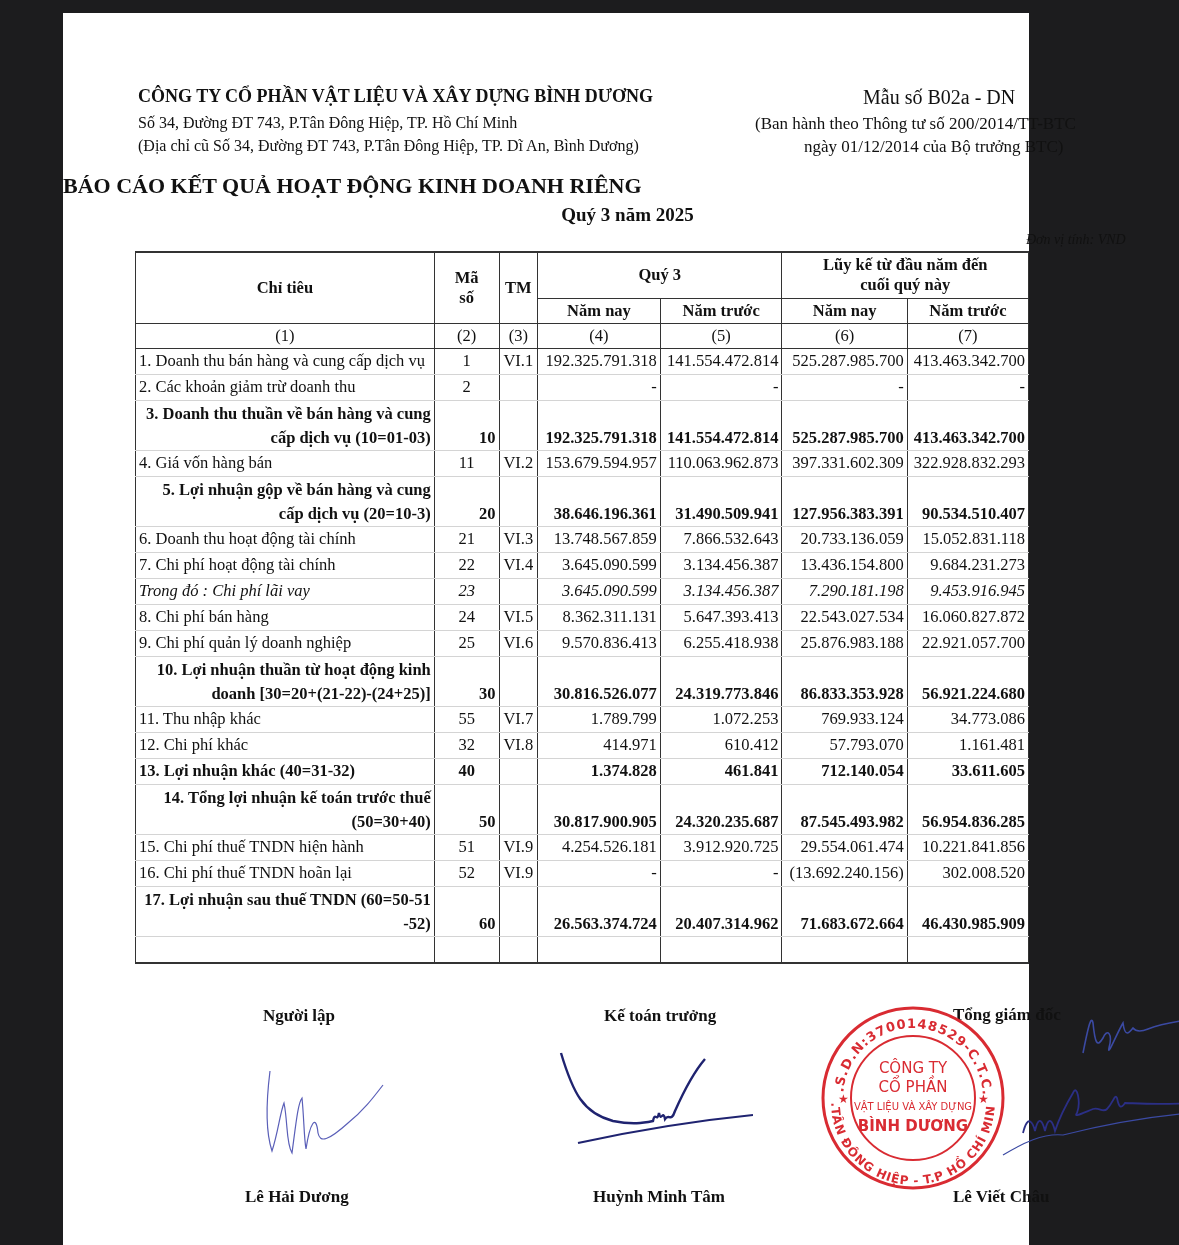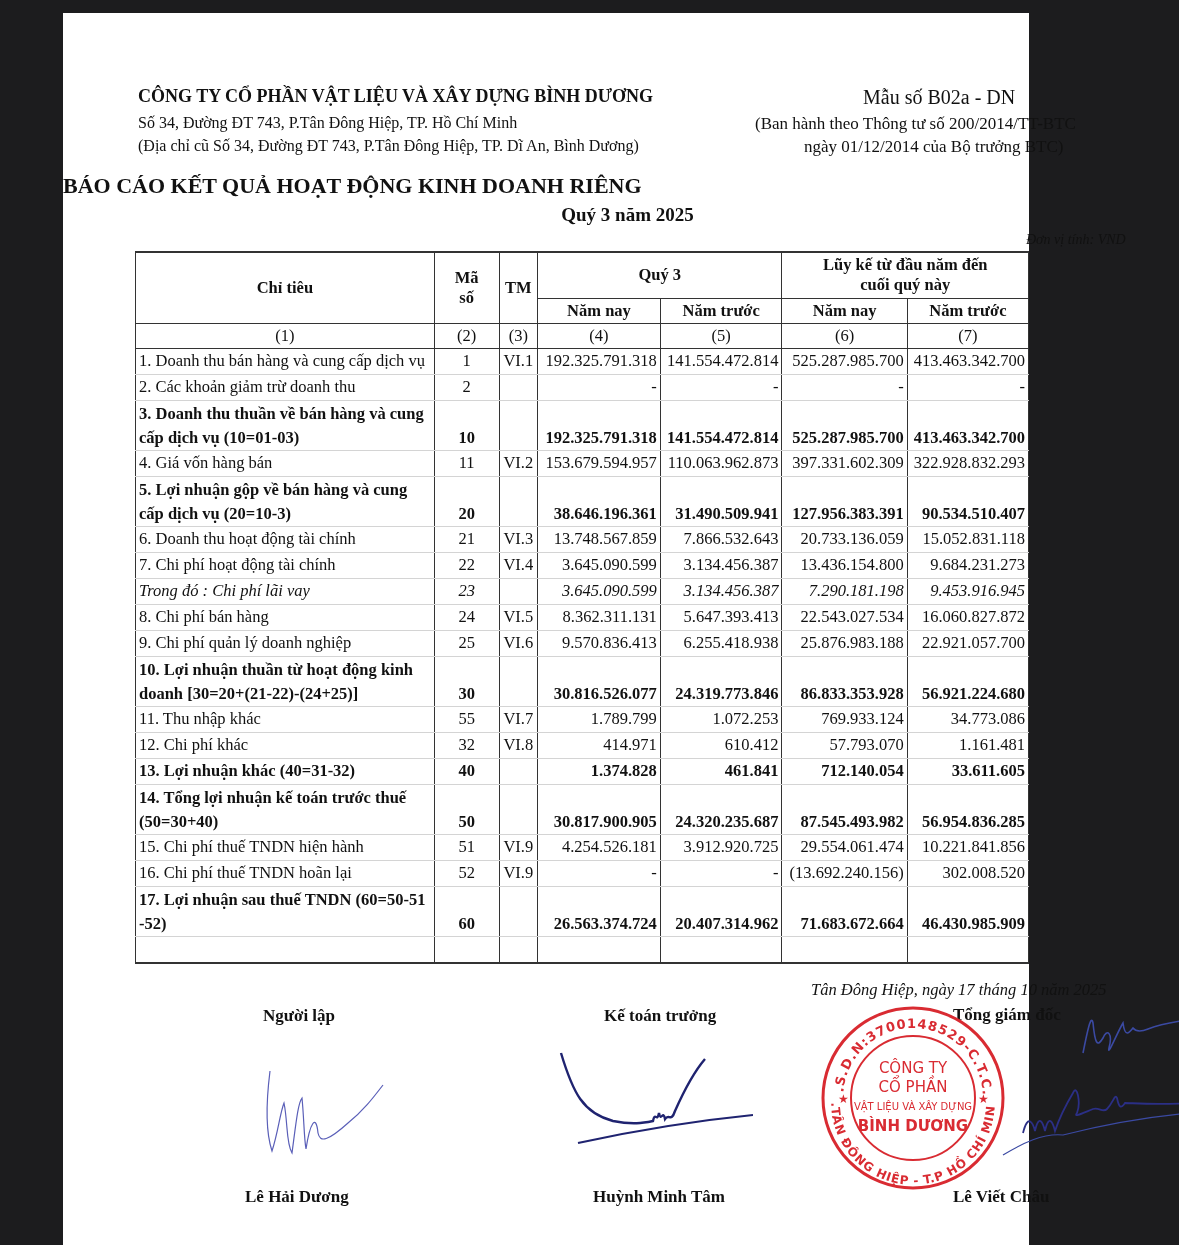--- a/index.html
+++ b/index.html
@@ -30,21 +30,21 @@
     border-top:1px solid #d4d4d4; border-bottom:1px solid #d4d4d4;
     padding:0 3px; line-height:24px; overflow:hidden; white-space:nowrap;
   }
   table.fin thead th { font-weight:bold; text-align:center; border-top:2px solid #333; border-bottom:1.6px solid #333; }
   table.fin thead tr.sub th { border-top:1.6px solid #333; }
   table.fin tr.colnum td { text-align:center; border-bottom:1.6px solid #333; }
   table.fin td.num { text-align:right; }
   table.fin td.c { text-align:center; }
   table.fin tr.bold td { font-weight:bold; }
   table.fin tr.ital td { font-style:italic; }
-  table.fin tr.two td { vertical-align:bottom; }
+  table.fin tr.two td { vertical-align:bottom;text-align:right; }
   table.fin tr.two td.lbl { white-space:normal; line-height:24px; }
   table.fin tr.last td { border-bottom:2px solid #333; height:25px; }
   .hdr-2line { line-height:20px !important; }
 
   .sig-date { left:748px; top:967px; font-size:16.5px; font-style:italic; }
   .sig-role { font-size:17px; font-weight:bold; }
   .sig-name { font-size:17px; font-weight:bold; }
   .stamp { left:755px; top:990px; width:190px; height:190px; }
   .sig-svg { position:absolute; }
 </style>
@@ -267,21 +267,20 @@
           <td></td>
           <td></td>
           <td></td>
           <td></td>
           <td></td>
           <td></td>
         </tr>
       </tbody>
   </table>
 
-  <div class="abs sig-date">Tân Đông Hiệp, ngày 17 tháng 10 năm 2025</div>
 
   <div class="abs sig-role" style="left:200px;top:993px">Người lập</div>
   <div class="abs sig-role" style="left:541px;top:993px">Kế toán trưởng</div>
   <div class="abs sig-role" style="left:890px;top:992px">Tổng giám đốc</div>
 
   <svg class="sig-svg" style="left:195px;top:1050px" width="140" height="100" viewBox="0 0 140 100">
     <path d="M12 8 C 8 40, 8 70, 14 88 C 20 70, 22 50, 26 40 C 30 60, 28 80, 34 90 C 38 60, 40 40, 44 35 C 46 55, 46 75, 48 86 C 52 60, 58 50, 60 70 C 62 80, 70 78, 90 60 C 105 48, 115 35, 125 22" fill="none" stroke="#5a5fb8" stroke-width="1.2"></path>
   </svg>
 
   <svg class="sig-svg" style="left:490px;top:1030px" width="200" height="110" viewBox="0 0 200 110">

